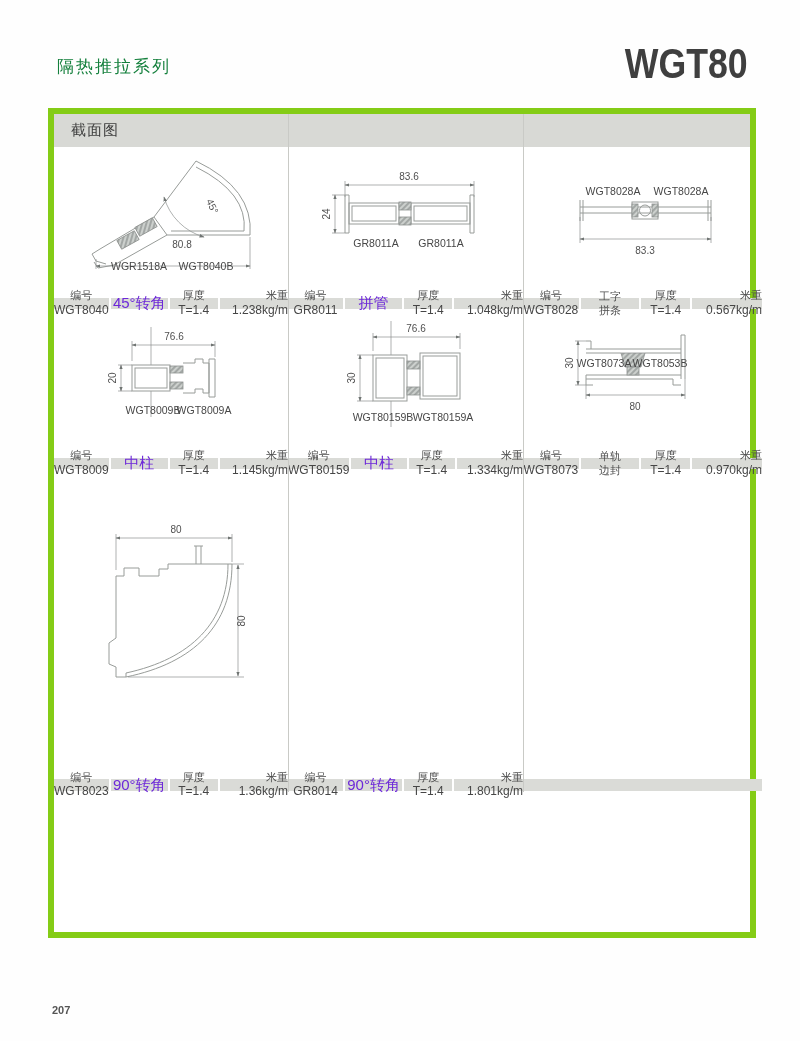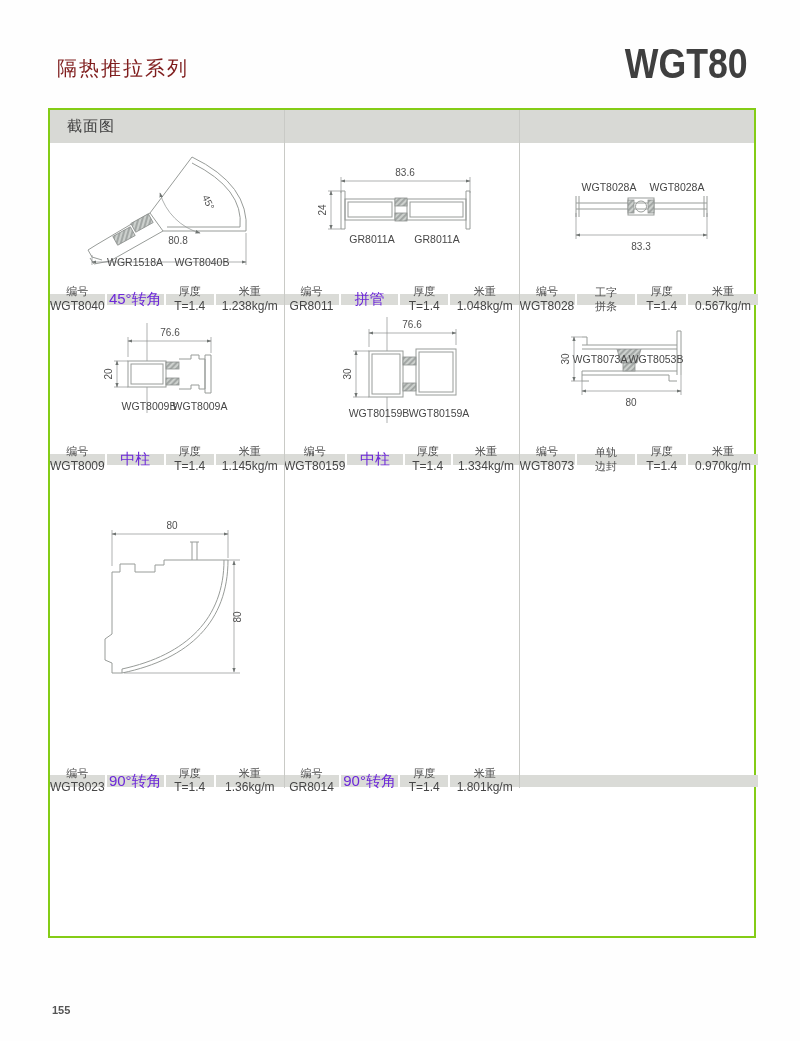--- a/index.html
+++ b/index.html
@@ -1,43 +1,43 @@
 <!DOCTYPE html>
 <html><head>
 <meta charset="utf-8">
 <style>
   html,body{margin:0;padding:0;}
   body{
     width:800px;height:1041px;position:relative;background:#fefefe;
     font-family:"Liberation Sans","DejaVu Sans",sans-serif;color:#454545;overflow:hidden;
   }
-  .series-title{position:absolute;left:57px;top:55px;font-size:20px;letter-spacing:2px;color:#7f1d1d;}
+  .series-title{position:absolute;left:57px;top:55px;font-size:17px;letter-spacing:2px;color:#15803d;}
   .model{
     position:absolute;right:52px;top:40px;font-size:42px;font-weight:bold;color:#3f3f3f;
     transform:scaleX(.85);transform-origin:100% 50%;letter-spacing:0;
   }
-  .panel{position:absolute;left:48px;top:108px;width:708px;height:830px;background:#ffffff;border:2px solid #84cc16;box-sizing:border-box;}
+  .panel{position:absolute;left:48px;top:108px;width:708px;height:830px;background:#ffffff;border:6px solid #84cc16;box-sizing:border-box;}
   .strip{position:absolute;top:0;left:0;right:0;height:33px;background:#d8d9d5;display:flex;align-items:center;
     padding-left:17px;font-size:15px;color:#3c3c3c;letter-spacing:1px;box-sizing:border-box;}
   .vsep{position:absolute;width:1px;background:#c9cac6;top:0;height:678px;z-index:3;}
   #vsep1{left:234px;} #vsep2{left:469px;}
   .drow{position:absolute;left:0;display:flex;}
   #drow1{top:33px;height:131px;}
   #drow2{top:197px;height:127px;}
   #drow3{top:356px;height:288px;}
   .dcell{position:relative;}
   .w1{width:234px;} .w2{width:235px;} .w3{width:239px;}
   .bar-row{position:absolute;left:0;display:flex;height:31px;}
   #bar1{top:164px;} #bar2{top:324px;} #bar3{top:645px;height:32px;}
   .bargroup{display:flex;gap:2px;margin-top:20px;}
   .bcell{background:#dadbd7;display:flex;flex-direction:column;align-items:center;justify-content:center;line-height:1.25;}
   .bcell .lab{font-size:11px;color:#4c4c4c;}
   .bcell .val{font-size:12px;color:#464646;}
   .bcell .tval{font-size:15px;color:#6d28d9;}
-  .c-code{flex:24;} .c-type{flex:25;} .c-th{flex:21;} .c-wt{flex:30;}
+  .c-code{flex:24;} .c-type{flex:25;} .c-th{flex:21;} .c-wt{flex:30;align-items:flex-end;}
   .c-empty{flex:1;}
   .note{position:absolute;left:17px;top:756px;font-size:13.5px;line-height:1.75;color:#4b4b4b;letter-spacing:.5px;}
   .pageno{position:absolute;left:52px;top:1004px;font-size:11px;font-weight:bold;color:#555;}
   svg{display:block;}
   svg text{font-family:"Liberation Sans","DejaVu Sans",sans-serif;}
   .pl{stroke:#989c99;stroke-width:1;fill:none;}
   .dl{stroke:#8d918f;stroke-width:.7;fill:none;}
   .dt{font-size:10px;fill:#505050;}
   .lt{font-size:10.5px;fill:#474747;}
   .hr{stroke:#8d918f;stroke-width:.8;}
@@ -356,13 +356,13 @@
     </div>
     <div class="bargroup w3">
       <div class="bcell c-empty"></div>
     </div>
   </div>
 
   <div class="note">
   </div>
 </div>
 
-<div class="pageno">155</div>
+<div class="pageno">207</div>
 
 </body></html>

